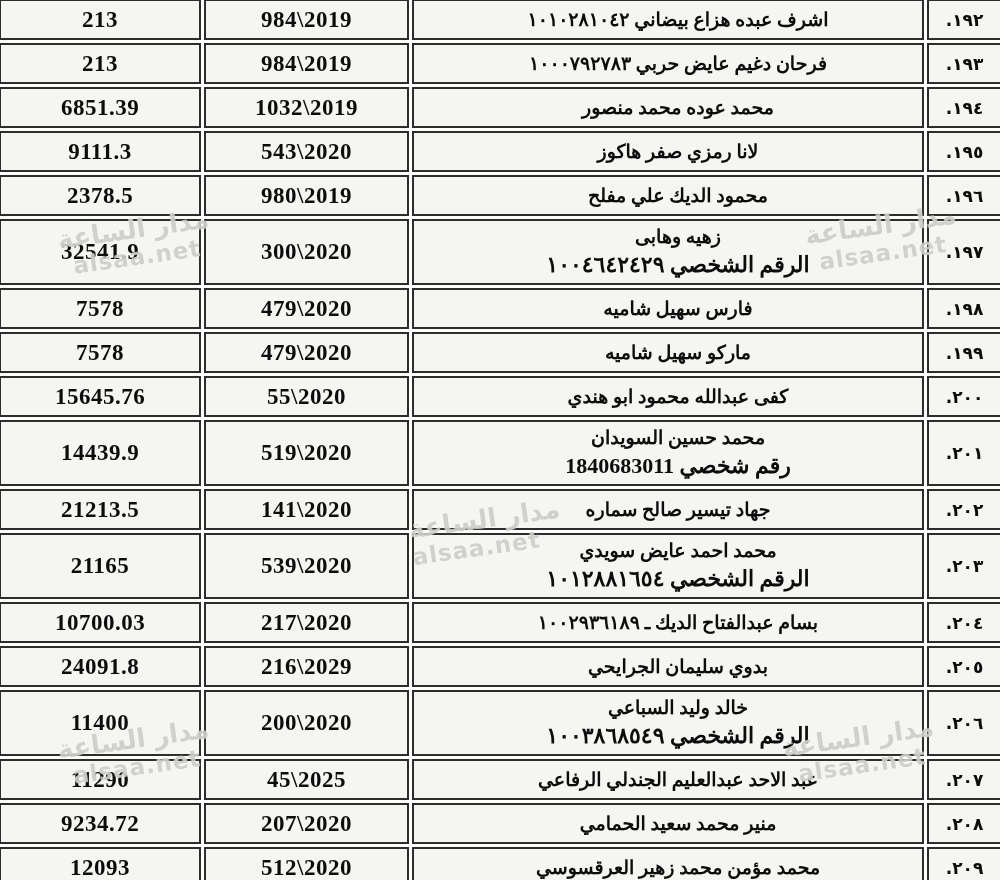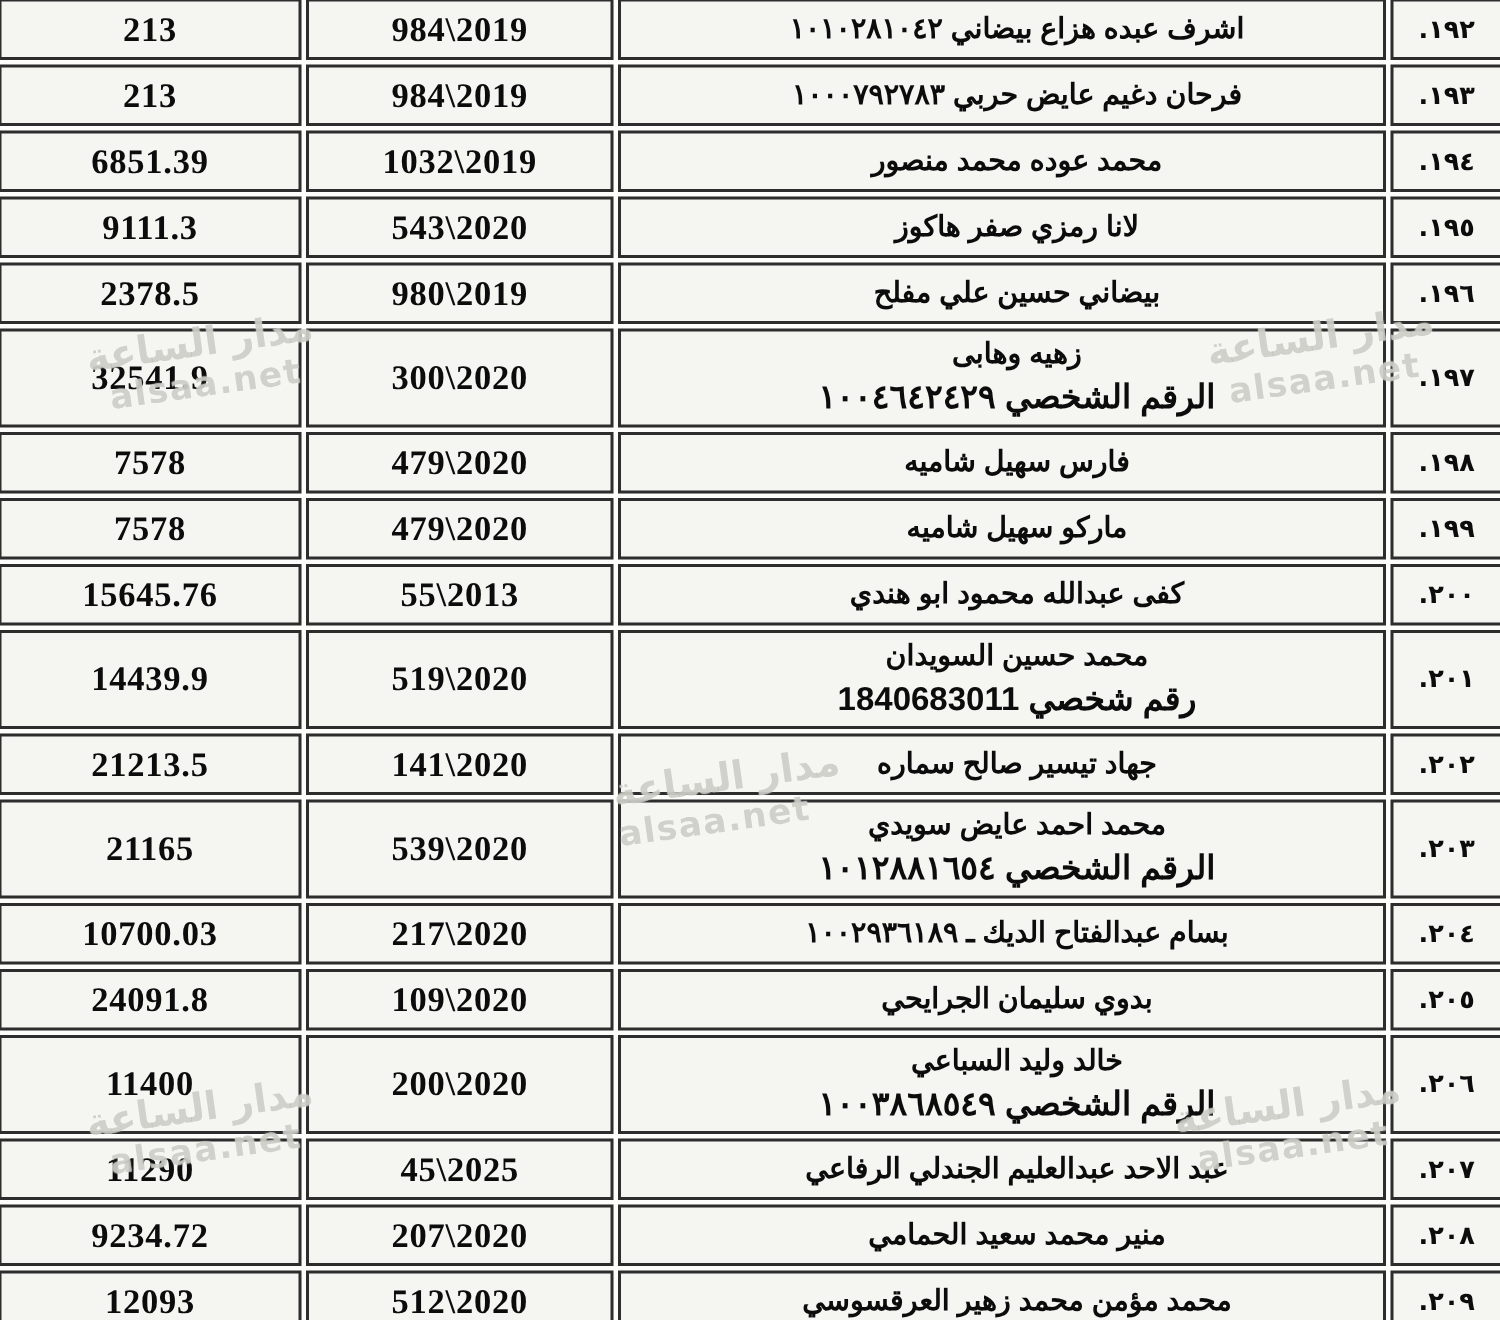--- a/index.html
+++ b/index.html
@@ -35,21 +35,21 @@
     overflow: hidden;
   }
   tr.single td { height: 33px; }
   tr.tall td   { height: 58px; }
   td.serial {
     font-family: "DejaVu Sans", sans-serif;
     font-size: 17px;
     direction: ltr;
   }
   td.name {
-    font-family: Liberation Sans, sans-serif;
+    font-family: Liberation Serif, serif;
     font-size: 19px;
     direction: rtl;
     line-height: 1.35;
     padding-left: 26px;
   }
   td.name .line2 {
     font-size: 22px;
   }
   td.case, td.amount {
     font-family: "Liberation Serif", serif;
@@ -118,21 +118,21 @@
           <td class="serial">.١٩٥</td>
           <td class="name">
             <div>لانا رمزي صفر هاكوز</div>
           </td>
           <td class="case">543\2020</td>
           <td class="amount">9111.3</td>
         </tr>
         <tr class="single">
           <td class="serial">.١٩٦</td>
           <td class="name">
-            <div>بيضاني حسين علي مفلح</div>
+            <div>محمود الديك علي مفلح</div>
           </td>
           <td class="case">980\2019</td>
           <td class="amount">2378.5</td>
         </tr>
         <tr class="tall">
           <td class="serial">.١٩٧</td>
           <td class="name">
             <div>زهيه وهابى</div>
             <div class="line2">الرقم الشخصي ١٠٠٤٦٤٢٤٢٩</div>
           </td>
@@ -153,21 +153,21 @@
             <div>ماركو سهيل شاميه</div>
           </td>
           <td class="case">479\2020</td>
           <td class="amount">7578</td>
         </tr>
         <tr class="single">
           <td class="serial">.٢٠٠</td>
           <td class="name">
             <div>كفى عبدالله محمود ابو هندي</div>
           </td>
-          <td class="case">55\2013</td>
+          <td class="case">55\2020</td>
           <td class="amount">15645.76</td>
         </tr>
         <tr class="tall">
           <td class="serial">.٢٠١</td>
           <td class="name">
             <div>محمد حسين السويدان</div>
             <div class="line2">رقم شخصي 1840683011</div>
           </td>
           <td class="case">519\2020</td>
           <td class="amount">14439.9</td>
@@ -195,21 +195,21 @@
             <div>بسام عبدالفتاح الديك ـ ١٠٠٢٩٣٦١٨٩</div>
           </td>
           <td class="case">217\2020</td>
           <td class="amount">10700.03</td>
         </tr>
         <tr class="single">
           <td class="serial">.٢٠٥</td>
           <td class="name">
             <div>بدوي سليمان الجرايحي</div>
           </td>
-          <td class="case">109\2020</td>
+          <td class="case">216\2029</td>
           <td class="amount">24091.8</td>
         </tr>
         <tr class="tall">
           <td class="serial">.٢٠٦</td>
           <td class="name">
             <div>خالد وليد السباعي</div>
             <div class="line2">الرقم الشخصي ١٠٠٣٨٦٨٥٤٩</div>
           </td>
           <td class="case">200\2020</td>
           <td class="amount">11400</td>

